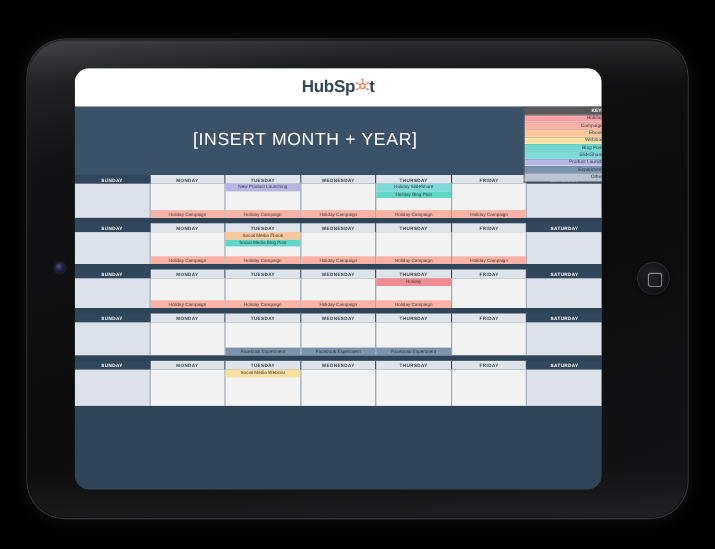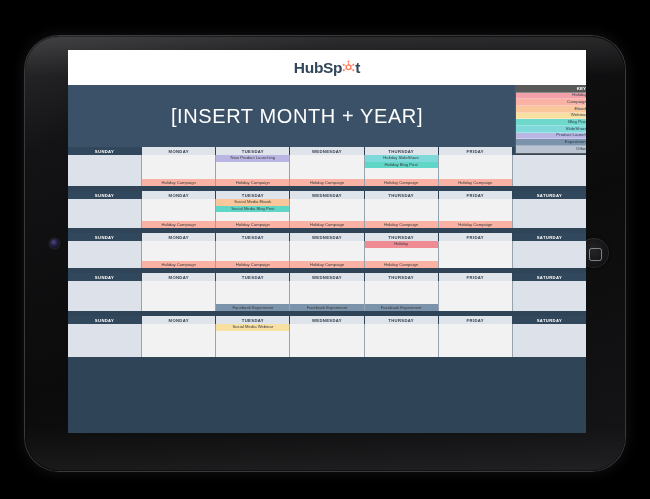--- a/index.html
+++ b/index.html
@@ -37,42 +37,42 @@
     background:radial-gradient(circle at 45% 40%,#252527 0%,#141416 60%,#0a0a0b 100%);
     box-shadow:inset 0 0 0 1px rgba(255,255,255,.09),0 0 3px rgba(0,0,0,.9);
   }
   #home-square{
     position:absolute;left:50%;top:50%;width:11px;height:11px;margin:-5.5px 0 0 -5.5px;
     border:1.4px solid rgba(215,215,225,.55);border-radius:2.5px;
   }
 
   
   #screen{
-    position:absolute;left:43px;top:14px;width:518px;height:383px;
-    background:#2f4457;overflow:hidden;
+    position:absolute;left:43px;top:26px;width:479px;height:383px;
+    background:#2f4457;overflow:hidden;border-radius:13px;
   }
 
   
   #logo-bar{
     position:relative;height:35px;background:#ffffff;
     display:flex;align-items:center;justify-content:center;
   }
   .logo-wrap{display:flex;align-items:baseline;position:relative;}
   .logo-text{font-size:15.5px;font-weight:bold;color:#33475b;letter-spacing:-.3px;}
   .logo-sprocket{position:relative;display:inline-block;width:13px;height:13px;
     margin:0 0px;vertical-align:-1px;}
   .logo-sprocket svg{position:absolute;left:0;top:0;}
 
   
   #title-band{
     position:relative;height:62px;background:#3b5168;
     display:flex;align-items:center;justify-content:center;
   }
   #title-text{
-    color:#ffffff;font-size:20px;letter-spacing:.6px;font-weight:400;
+    color:#ffffff;font-size:16px;letter-spacing:.6px;font-weight:400;
     margin-right:60px;
   }
 
   
   #legend{
     position:absolute;right:-3px;top:0;width:74px;
     border:1px solid #5a5a5a;border-right:none;box-sizing:border-box;
     font-size:4.4px;line-height:1;
   }
   .legend-row{

